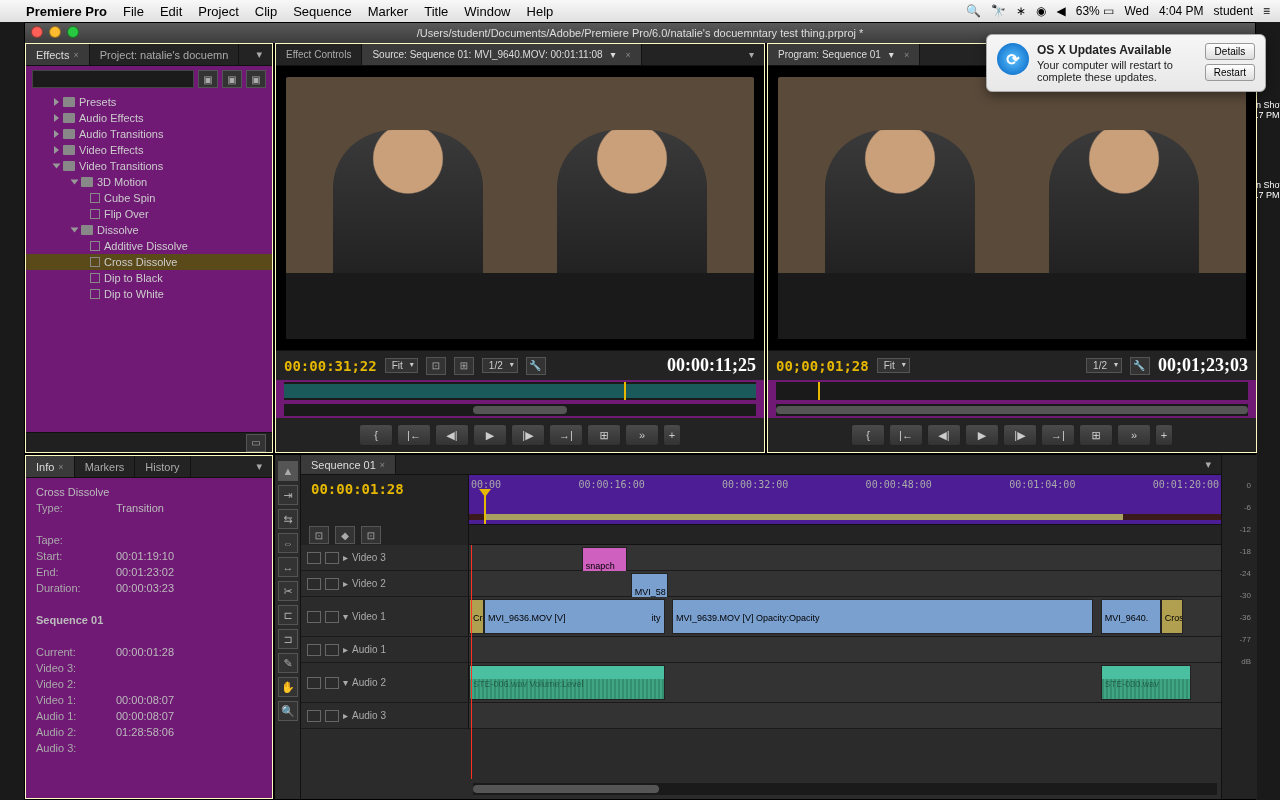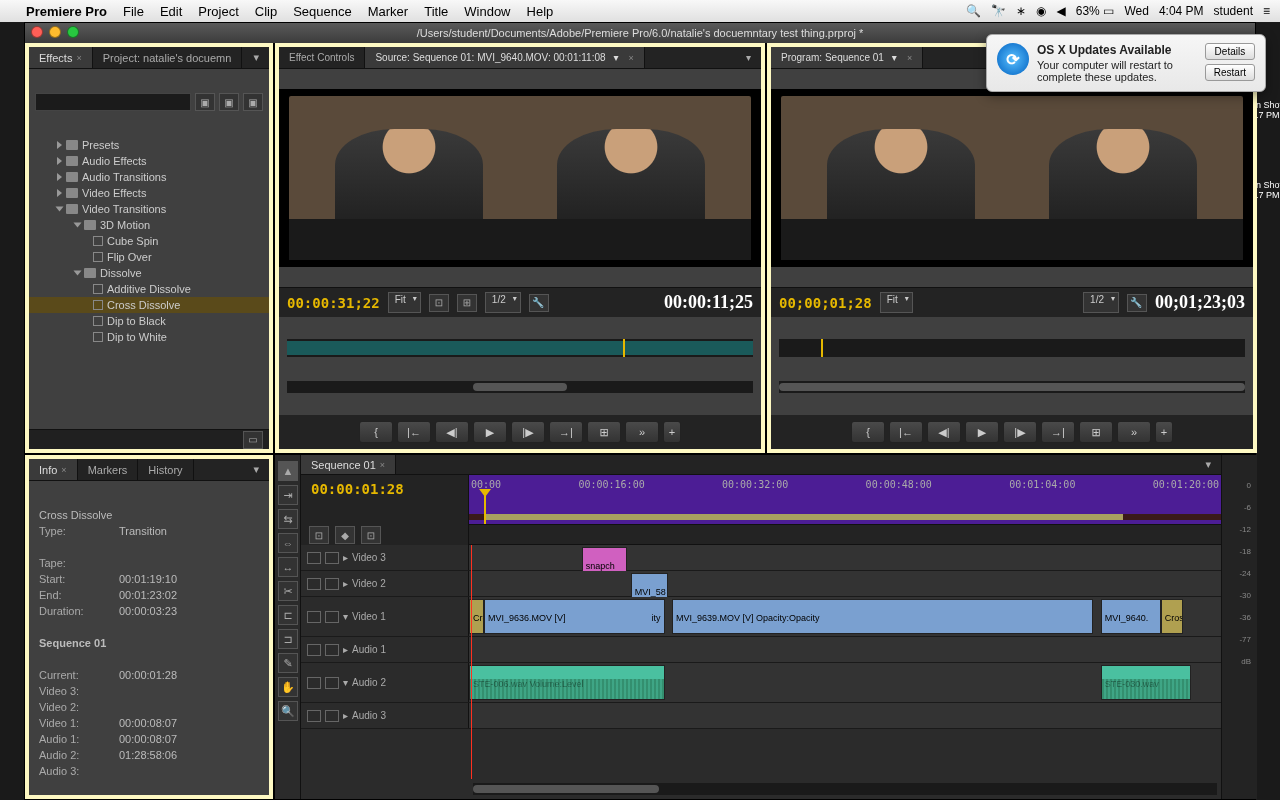--- a/index.html
+++ b/index.html
@@ -14,21 +14,21 @@
 .menubar .right span { display:inline-block; }
 
 
 .appwin { position:absolute; left:24px; top:22px; width:1232px; height:778px; background:#232323; border:1px solid #000; }
 .titlebar { height:20px; background:linear-gradient(#5a5a5a,#3c3c3c); display:flex; align-items:center; justify-content:center; position:relative; font-size:11px; color:#ddd; }
 .traffic { position:absolute; left:6px; top:3px; display:flex; gap:6px; }
 .traffic span { width:12px; height:12px; border-radius:50%; display:inline-block; border:1px solid rgba(0,0,0,.4); }
 .tred{background:#ff5f57}.tyel{background:#febc2e}.tgrn{background:#28c840}
 
 .workspace { display:grid; grid-template-columns: 248px 490px 490px; grid-template-rows: 410px 1fr; height:calc(100% - 20px); gap:2px; background:#000; }
-.panel { background:#404040; border:4px solid #fef9c3; display:flex; flex-direction:column; overflow:hidden;gap:20px; }
+.panel { background:#701a75; border:1px solid #fef9c3; display:flex; flex-direction:column; overflow:hidden; }
 .tabs { display:flex; background:#232323; height:22px; border-bottom:1px solid #111; }
 .tab { padding:3px 10px; font-size:11px; color:#aaa; border-right:1px solid #111; display:flex; align-items:center; gap:4px; }
 .tab.active { background:#3a3a3a; color:#ddd; }
 .tab .x { font-size:9px; color:#888; }
 
 .effects-panel { grid-row:1; grid-column:1; }
 .search-row { padding:4px 6px; display:flex; gap:4px; align-items:center; }
 .search-row input { flex:1; background:#1b1b1b; border:1px solid #444; color:#ccc; padding:2px 4px; font-size:11px; }
 .iconbtn { width:20px; height:18px; background:#333; border:1px solid #555; display:inline-flex; align-items:center; justify-content:center; font-size:10px; color:#aaa; }
 .tree { flex:1; overflow:auto; padding:2px 0; }
@@ -45,21 +45,21 @@
 .monitor-tabs { display:flex; background:#232323; height:22px; border-bottom:1px solid #111; }
 .monitor-tabs .tab { font-size:10px; }
 .viewer { flex:1; background:#000; display:flex; align-items:center; justify-content:center; position:relative; }
 .viewer-img { width:96%; height:92%; background:#5a4a3a; border-radius:2px; position:relative; }
 .person { position:absolute; bottom:25%; width:32%; height:55%; background:radial-gradient(circle at 50% 20%, #c9a07a 0 25%, transparent 26%), linear-gradient(#3a3a3a,#222); border-radius:40% 40% 0 0; }
 .person.left{ left:10%; } .person.right{ right:10%; }
 .desk { position:absolute; bottom:0; left:0; right:0; height:25%; background:#1a1a1a; }
 .mon-controls { background:#232323; padding:4px 8px; display:flex; align-items:center; gap:8px; border-top:1px solid #111; }
 .tc-in { color:#e6b800; font-family:monospace; font-size:14px; font-weight:bold; }
 .tc-out { color:#fff; font-family:Liberation Serif, serif; font-size:18px; font-weight:bold; margin-left:auto; }
-.dropdown { background:#333; border:1px solid #555; color:#ccc; font-size:10px; padding:1px 14px 7px 6px; position:relative; }
+.dropdown { background:#333; border:1px solid #555; color:#ccc; font-size:10px; padding:1px 14px 1px 6px; position:relative; }
 .dropdown:after{content:"▾"; position:absolute; right:3px; top:1px; font-size:8px;}
 .scrub { height:18px; background:#1a1a1a; position:relative; margin:2px 8px; }
 .scrub-fill { position:absolute; top:2px; bottom:2px; left:0; background:#1a5a5a; }
 .scrub-ph { position:absolute; top:0; bottom:0; width:2px; background:#e6b800; }
 .scroll-thin{ height:12px; background:#1a1a1a; margin:2px 8px; position:relative;}
 .scroll-thumb{ position:absolute; top:2px; bottom:2px; background:#555; border-radius:4px;}
 .transport { display:flex; gap:4px; justify-content:center; padding:6px; background:#232323; }
 .tbtn { width:34px; height:22px; background:linear-gradient(#4a4a4a,#333); border:1px solid #222; border-radius:3px; display:flex; align-items:center; justify-content:center; color:#ccc; font-size:11px; }
 
 

